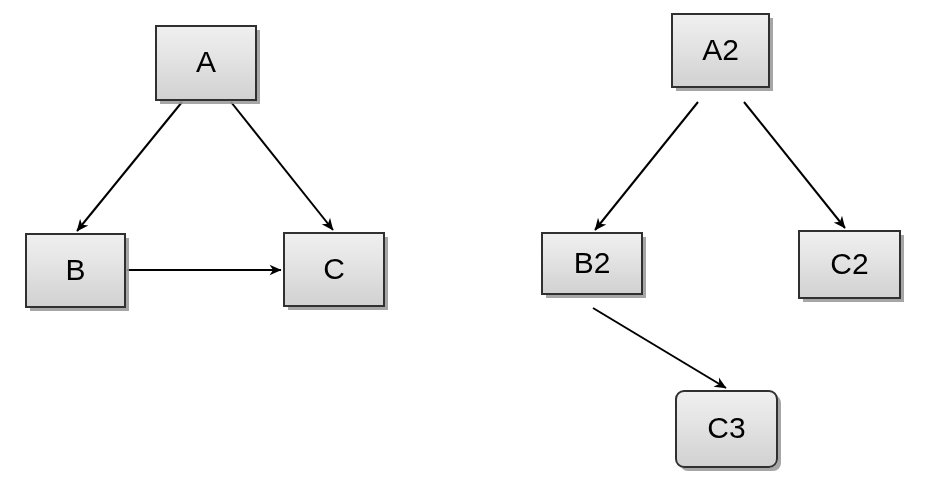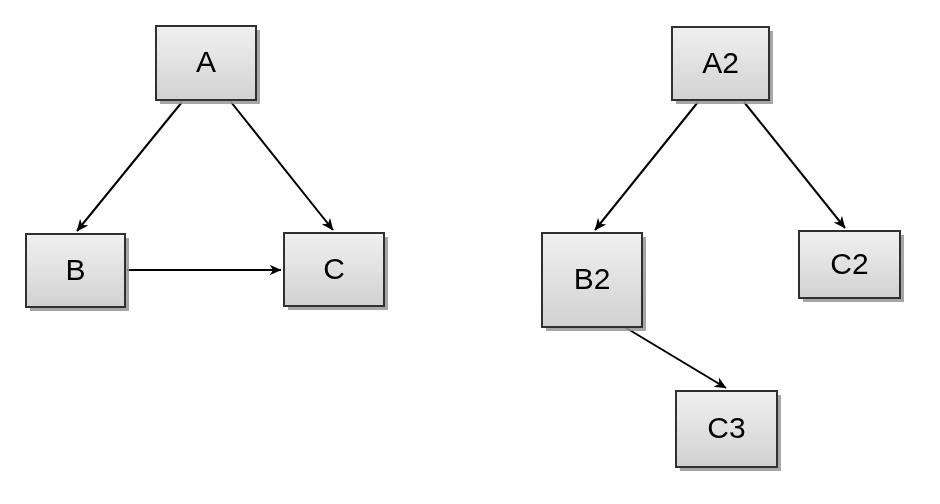--- a/index.html
+++ b/index.html
@@ -79,27 +79,27 @@
         <span class="node-label">A</span>
       </div>
       <div class="node" style="left: 25px; top: 233px; width: 101px; height: 75px;">
         <span class="node-label">B</span>
       </div>
       <div class="node" style="left: 283px; top: 232px; width: 102px; height: 75px;">
         <span class="node-label">C</span>
       </div>
     </div>
   <div id="nodes-right">
-      <div class="node" style="left: 671px; top: 26px; width: 99px; height: 75px;">
+      <div class="node" style="left: 671px; top: 13px; width: 99px; height: 75px;">
         <span class="node-label">A2</span>
       </div>
-      <div class="node" style="left: 541px; top: 232px; width: 102px; height: 96px;">
+      <div class="node" style="left: 541px; top: 232px; width: 102px; height: 63px;">
         <span class="node-label">B2</span>
       </div>
       <div class="node" style="left: 798px; top: 230px; width: 103px; height: 69px;">
         <span class="node-label">C2</span>
       </div>
-      <div class="node" style="left: 675px; top: 390px; width: 103px; height: 78px;">
+      <div class="node" style="left: 675px; top: 390px; width: 103px; height: 78px; border-radius: 9px;">
         <span class="node-label">C3</span>
       </div>
     </div>
 
 </div>
 
 </body></html>

